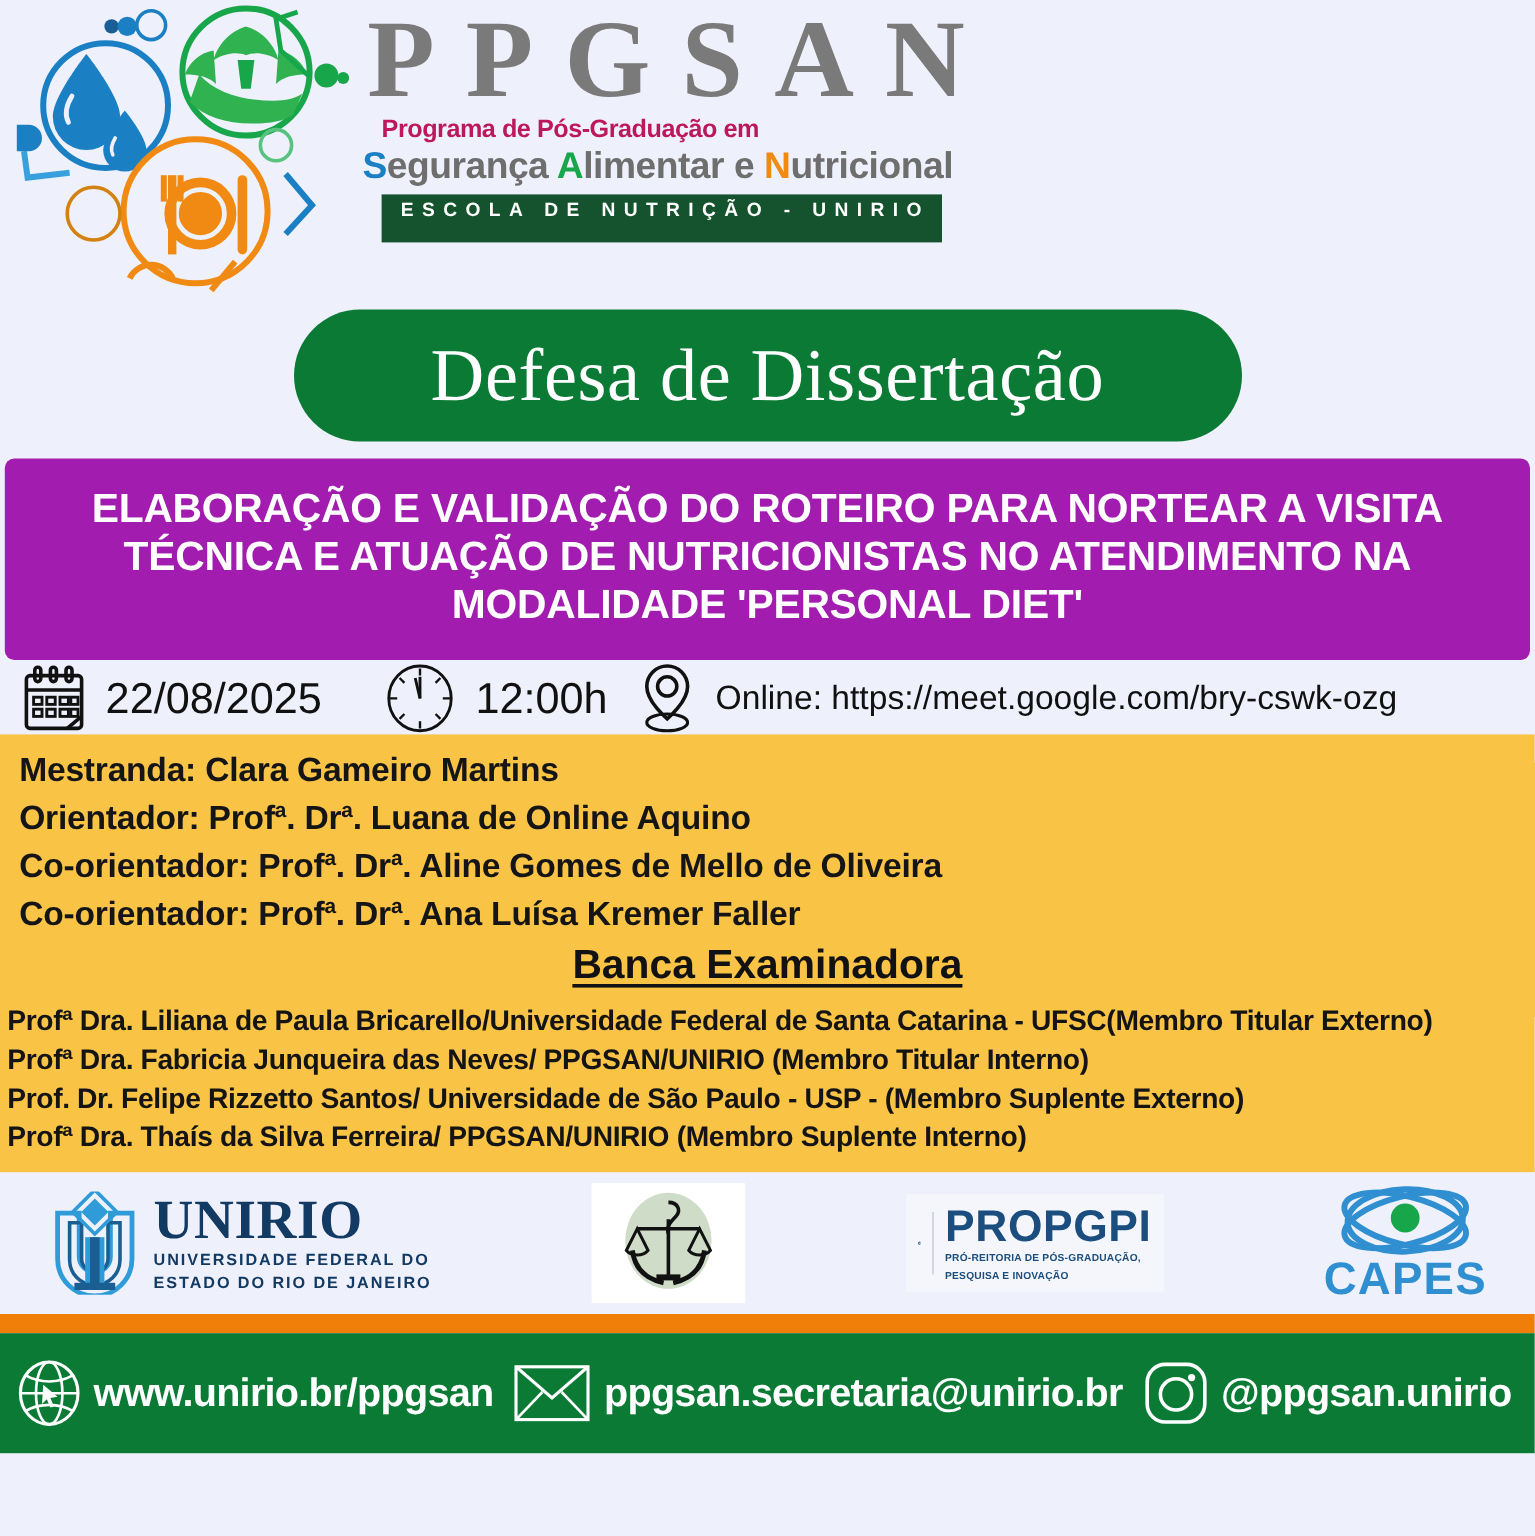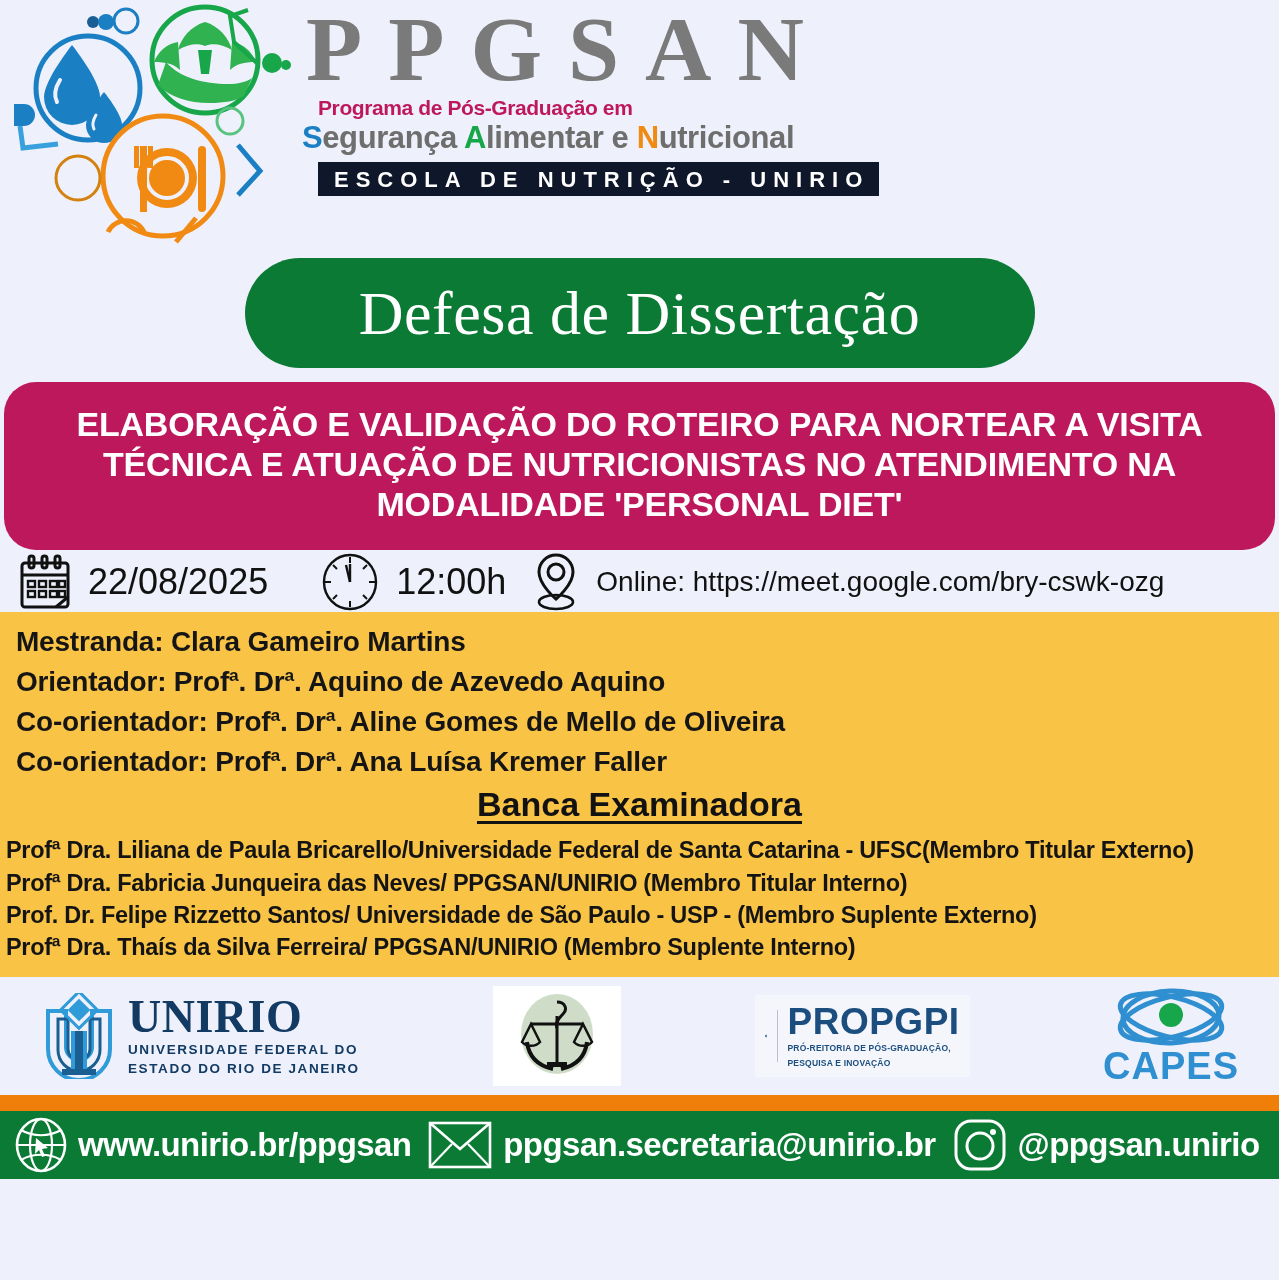--- a/index.html
+++ b/index.html
@@ -52,26 +52,26 @@
     font-weight: bold;
     font-size: 31px;
     color: #6e6e6e;
     letter-spacing: -0.4px;
     padding-left: 2px;
   }
   .san-line .s-blue { color:#1b7fc4; }
   .san-line .a-green { color:#18a64a; }
   .san-line .n-orange { color:#f08a12; }
   .escola-bar {
-    background:#0f172a;
+    background:#14532d;
     color:#ffffff;
-    font-size: 22px;
+    font-size: 16px;
     font-weight: bold;
     letter-spacing: 7px;
-    padding: 5px 10px 3px 16px;
+    padding: 5px 10px 17px 16px;
     display:inline-block;
     margin-top: 6px;
     margin-left: 18px;
   }
 
   
   .green-pill-wrap {
     display:flex;
     justify-content:center;
     margin-top: 8px;
@@ -88,22 +88,22 @@
   .green-pill span {
     font-family: "Liberation Serif", serif;
     color:#ffffff;
     font-size: 62px;
     font-weight: normal;
     letter-spacing: 0.5px;
   }
 
   
   .blue-band {
-    background:#be185d;
-    border-radius: 32px;
+    background:#a21caf;
+    border-radius: 8px;
     margin: 14px 4px 0 4px;
     padding: 22px 40px 26px 40px;
     min-height: 155px;
     display:flex;
     align-items:center;
     justify-content:center;
   }
   .blue-band p {
     color:#ffffff;
     font-weight:bold;
@@ -221,21 +221,21 @@
   .capes { display:flex; flex-direction:column; align-items:center; }
   .capes-word {
     font-size: 38px; font-weight:bold; color:#2f8fd0; letter-spacing: 1px;
     margin-top: -4px;
   }
 
   
   .orange-rule { height: 16px; background:#ef7f08; }
   .footer {
     background:#0b7a35;
-    height: 68px;
+    height: 100px;
     display:flex;
     align-items:center;
     padding-left: 14px;
     gap: 10px;
   }
   .footer-item { display:flex; align-items:center; gap: 10px; }
   .footer-text {
     color:#ffffff;
     font-weight:bold;
     font-size: 33px;
@@ -357,21 +357,21 @@
       <circle cx="26" cy="21" r="8" fill="none" stroke="#111" stroke-width="3"></circle>
       <ellipse cx="26" cy="51" rx="17" ry="7" fill="none" stroke="#111" stroke-width="2.6"></ellipse>
     </svg>
     <span class="info-text small">Online: https://meet.google.com/bry-cswk-ozg</span>
   </div>
 </div>
 
 <div class="orange-panel">
   <div class="people">
     <div>Mestranda: <span>Clara Gameiro Martins</span></div>
-    <div>Orientador: Prof<sup>a</sup>. Dr<sup>a</sup>. <span>Aquino de Azevedo Aquino</span></div>
+    <div>Orientador: Prof<sup>a</sup>. Dr<sup>a</sup>. <span>Luana de Online Aquino</span></div>
     <div>Co-orientador: Prof<sup>a</sup>. Dr<sup>a</sup>. <span>Aline Gomes de Mello de Oliveira</span></div>
     <div>Co-orientador: Prof<sup>a</sup>. Dr<sup>a</sup>. <span>Ana Luísa Kremer Faller</span></div>
   </div>
 
   <div class="banca-title">Banca Examinadora</div>
 
   <div class="banca-list">
     <div>Profª Dra. Liliana de Paula Bricarello/Universidade Federal de Santa Catarina - UFSC(Membro Titular Externo)</div>
     <div>Profª Dra. Fabricia Junqueira das Neves/ PPGSAN/UNIRIO (Membro Titular Interno)</div>
     <div>Prof. Dr. Felipe Rizzetto Santos/ Universidade de São Paulo - USP - (Membro Suplente Externo)</div>

